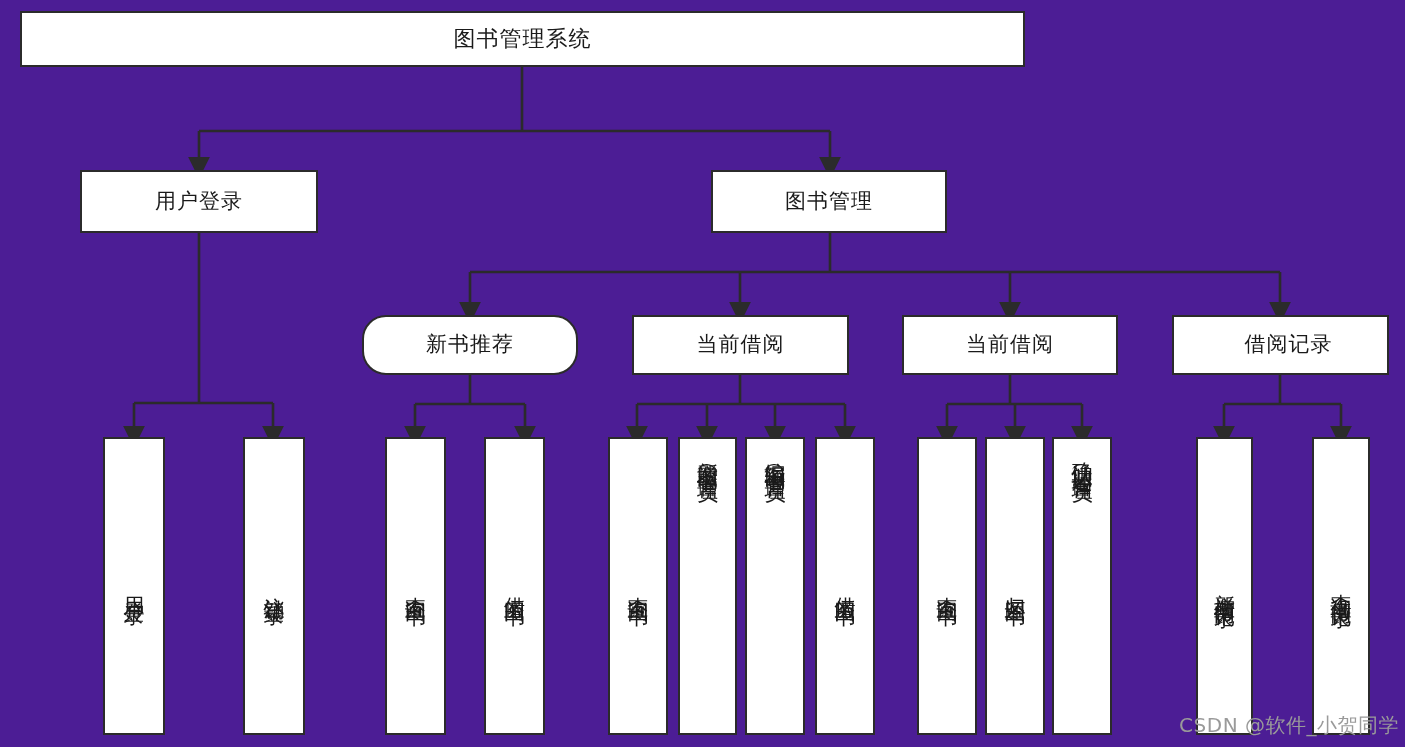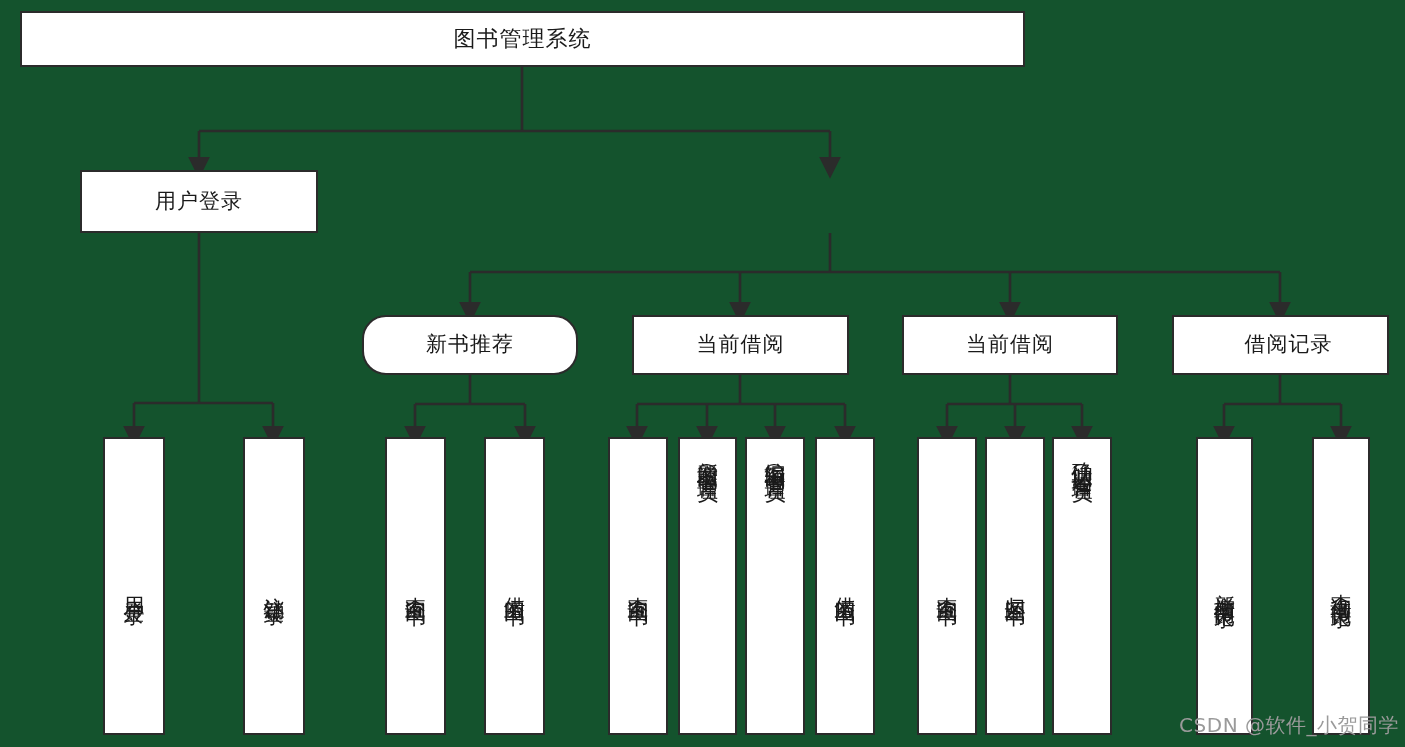--- a/index.html
+++ b/index.html
@@ -7,21 +7,21 @@
     padding: 0;
     background: #ffffff;
   }
   body {
     font-family: "DejaVu Sans", "Liberation Sans", sans-serif;
   }
   #canvas {
     position: relative;
     width: 1405px;
     height: 747px;
-    background: #14532d;
+    background: #4c1d95;
     overflow: hidden;
   }
   .svg-layer {
     position: absolute;
     left: 0;
     top: 0;
     width: 1405px;
     height: 747px;
     pointer-events: none;
   }
@@ -135,20 +135,23 @@
   </svg>
 
   <div class="node horiz root" style="left:20px; top:11px; width:1005px; height:56px;">
     <span>图书管理系统</span>
   </div>
 
   <div class="node horiz" style="left:80px; top:170px; width:238px; height:63px;">
     <span>用户登录</span>
   </div>
 
+  <div class="node horiz" style="left:711px; top:170px; width:236px; height:63px;">
+    <span>图书管理</span>
+  </div>
 
   <div class="node horiz" style="left:362px; top:315px; width:216px; height:60px;border-radius:24px;">
     <span>新书推荐</span>
   </div>
 
   <div class="node horiz" style="left:632px; top:315px; width:217px; height:60px;">
     <span>当前借阅</span>
   </div>
 
   <div class="node horiz" style="left:902px; top:315px; width:216px; height:60px;">

